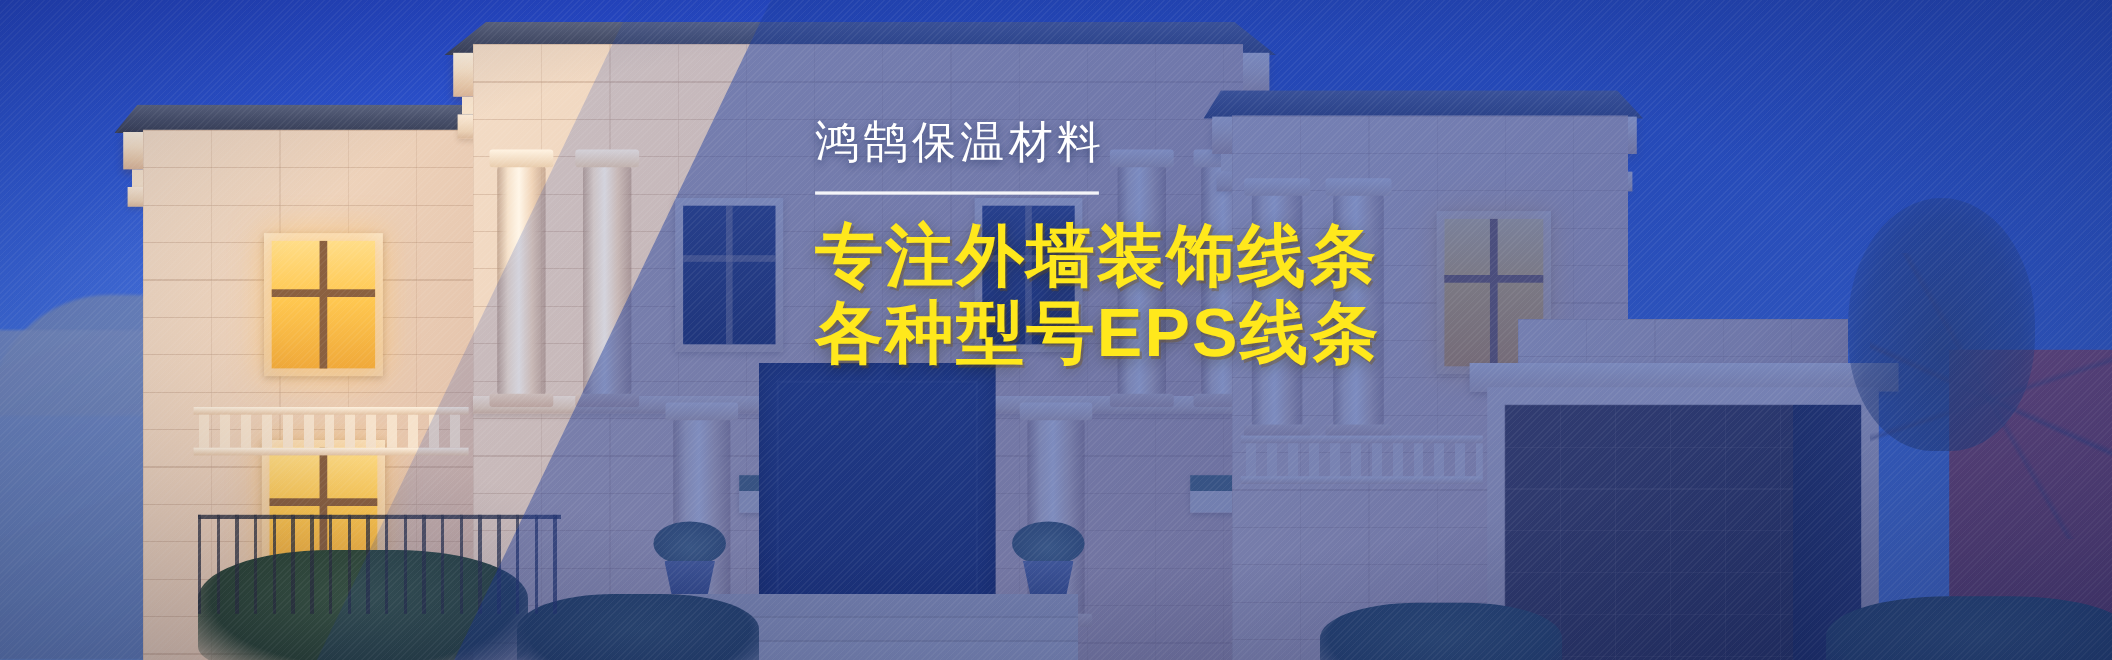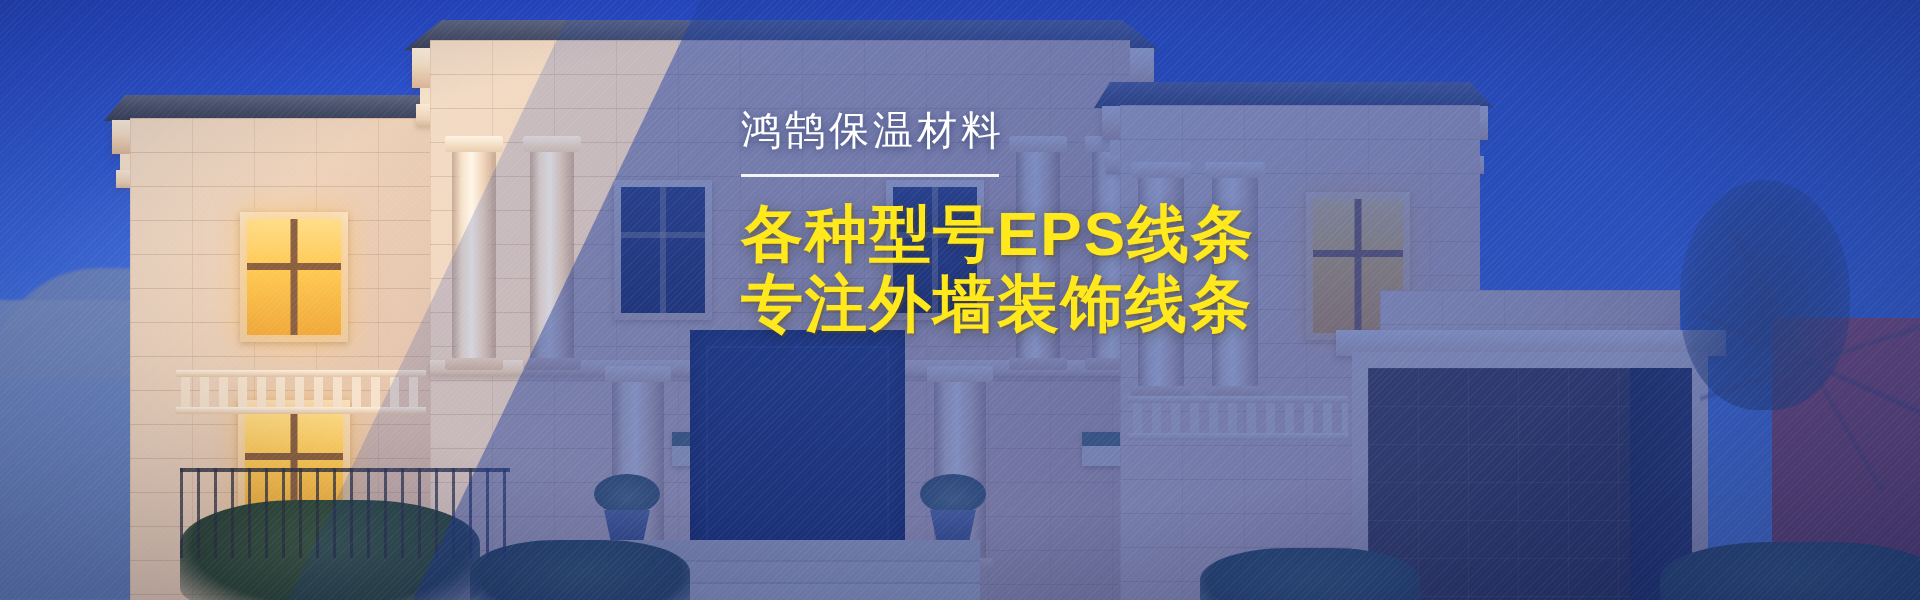--- a/index.html
+++ b/index.html
@@ -520,17 +520,17 @@
   <div id="fence"></div>
 
   <div id="overlay-panel-soft"></div>
   <div id="overlay-panel"></div>
   <div id="texture"></div>
   <div id="vignette"></div>
 
   <div id="copy">
     <div id="brand">鸿鹄保温材料</div>
     <div id="divider"></div>
+    <div class="headline">专注外墙装饰线条</div>
     <div class="headline">各种型号EPS线条</div>
-    <div class="headline">专注外墙装饰线条</div>
   </div>
 
 </div>
 
 </body></html>

